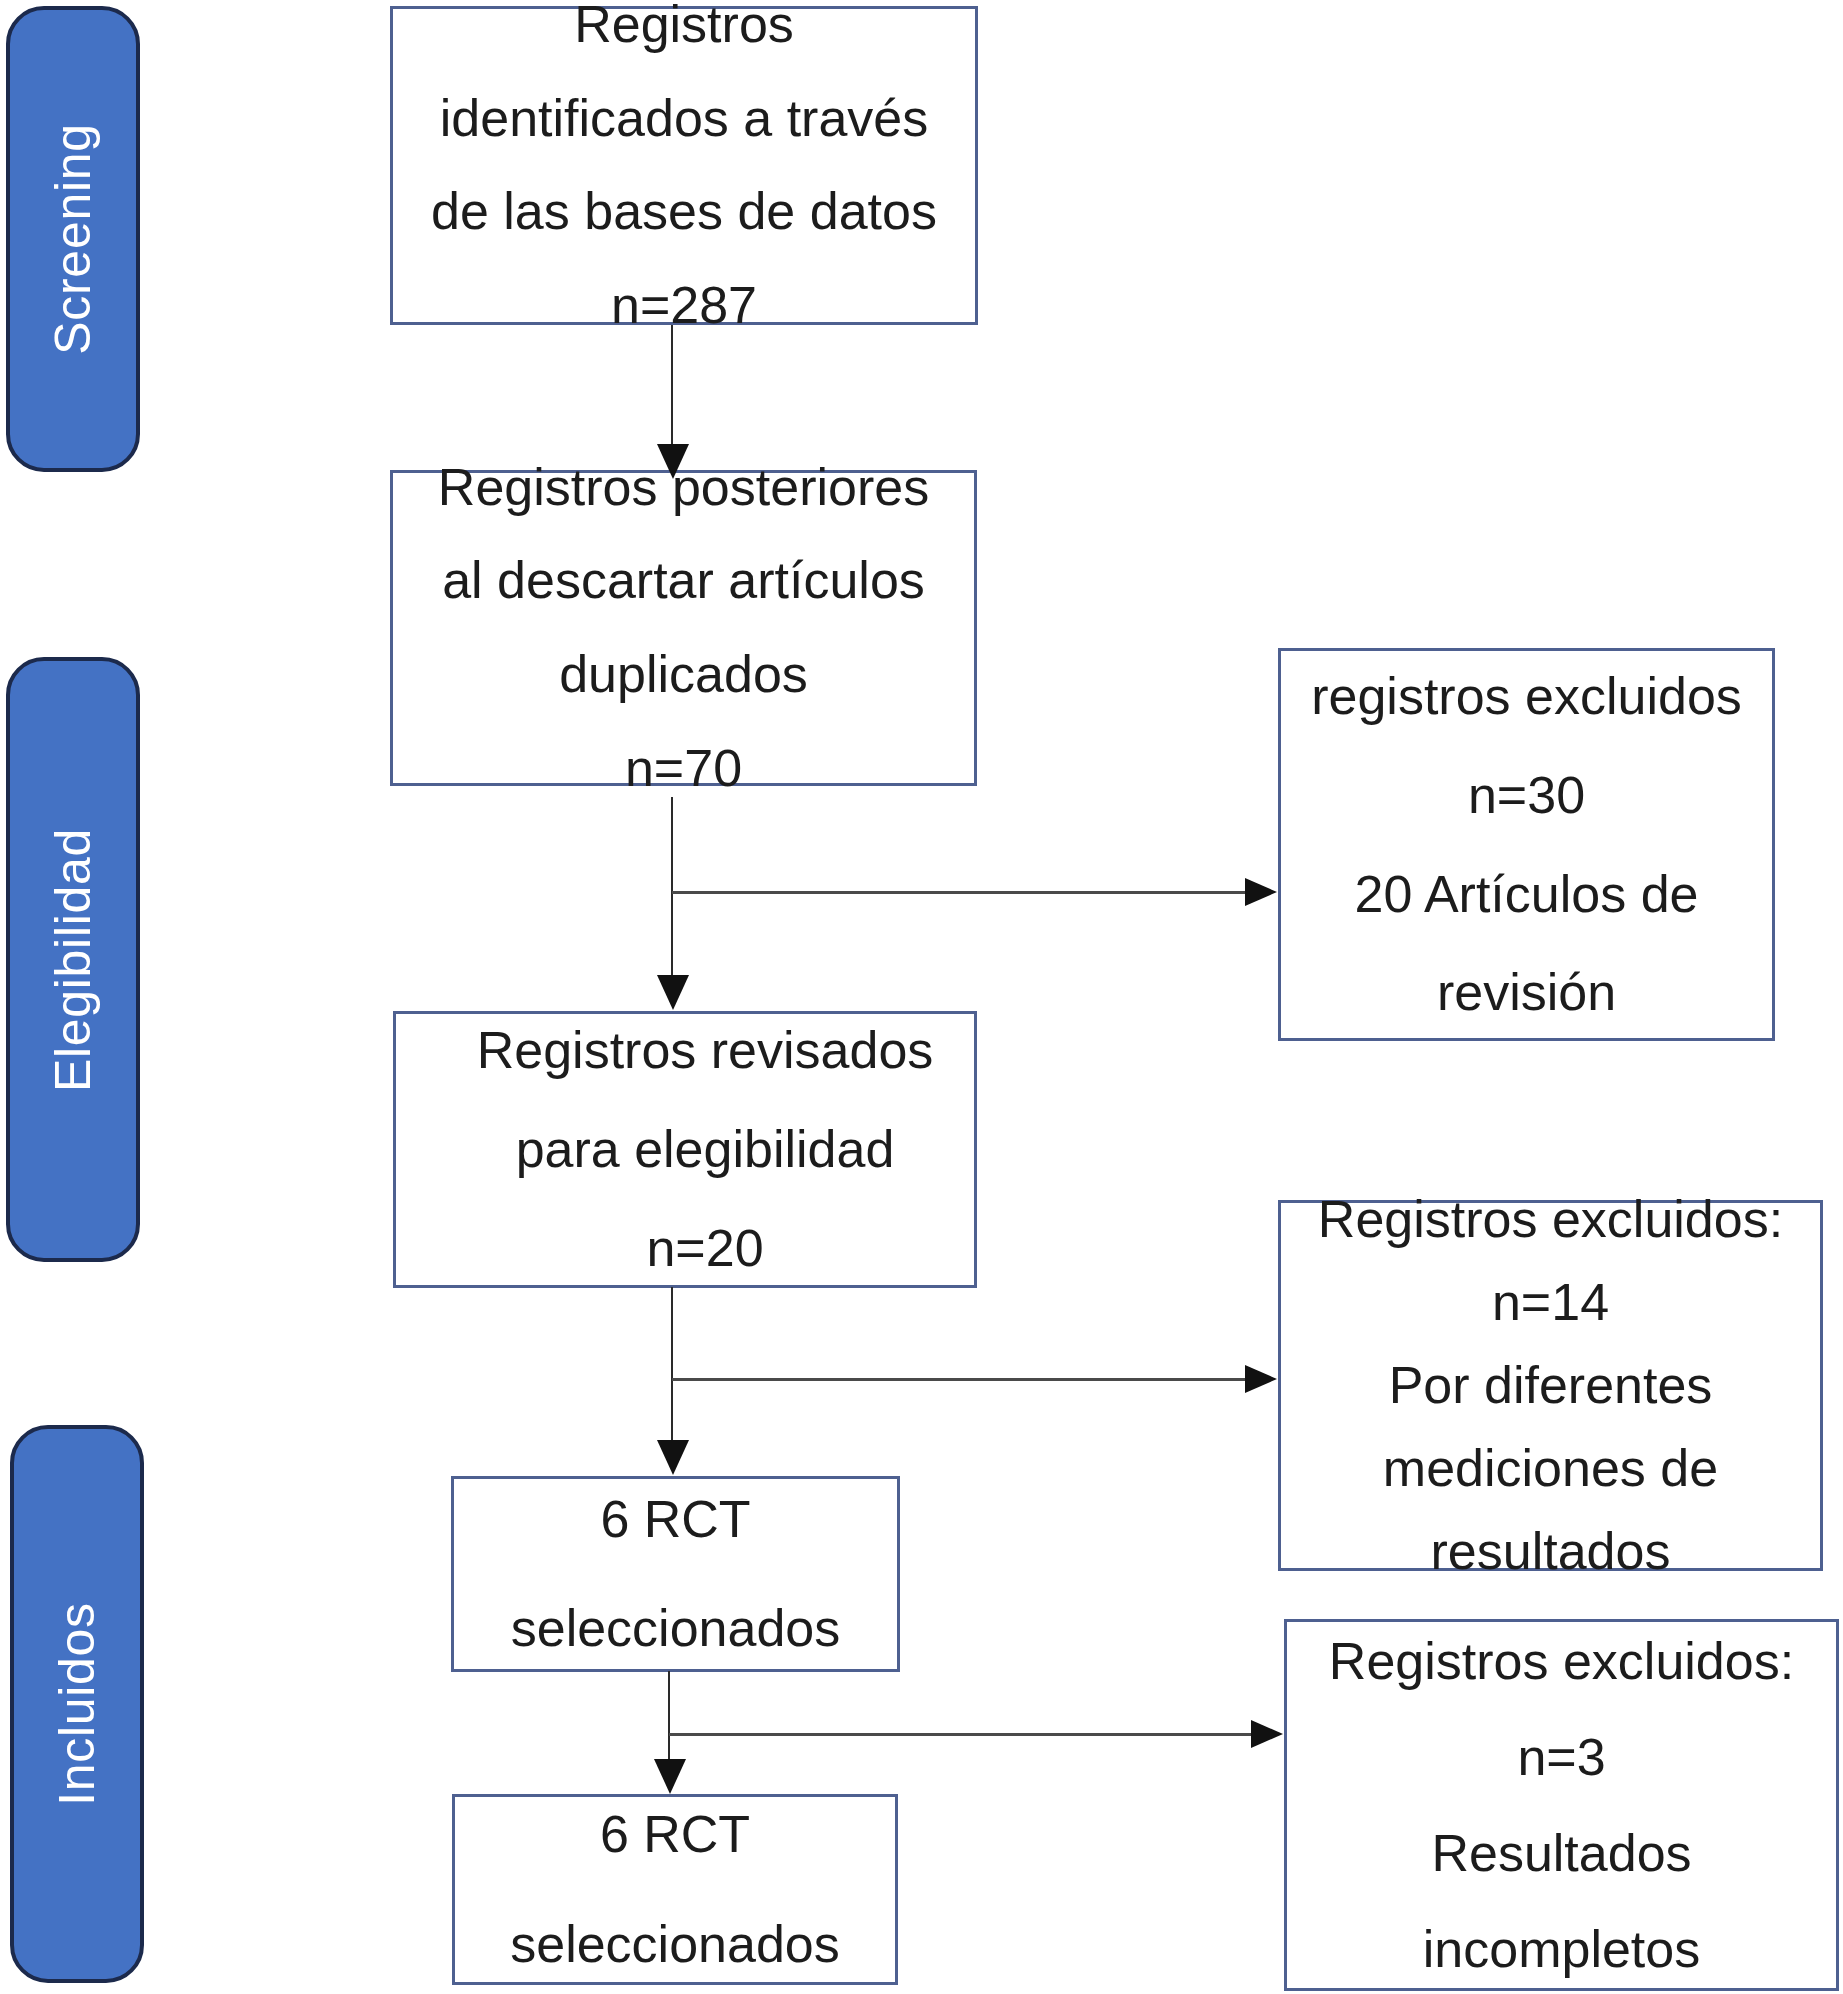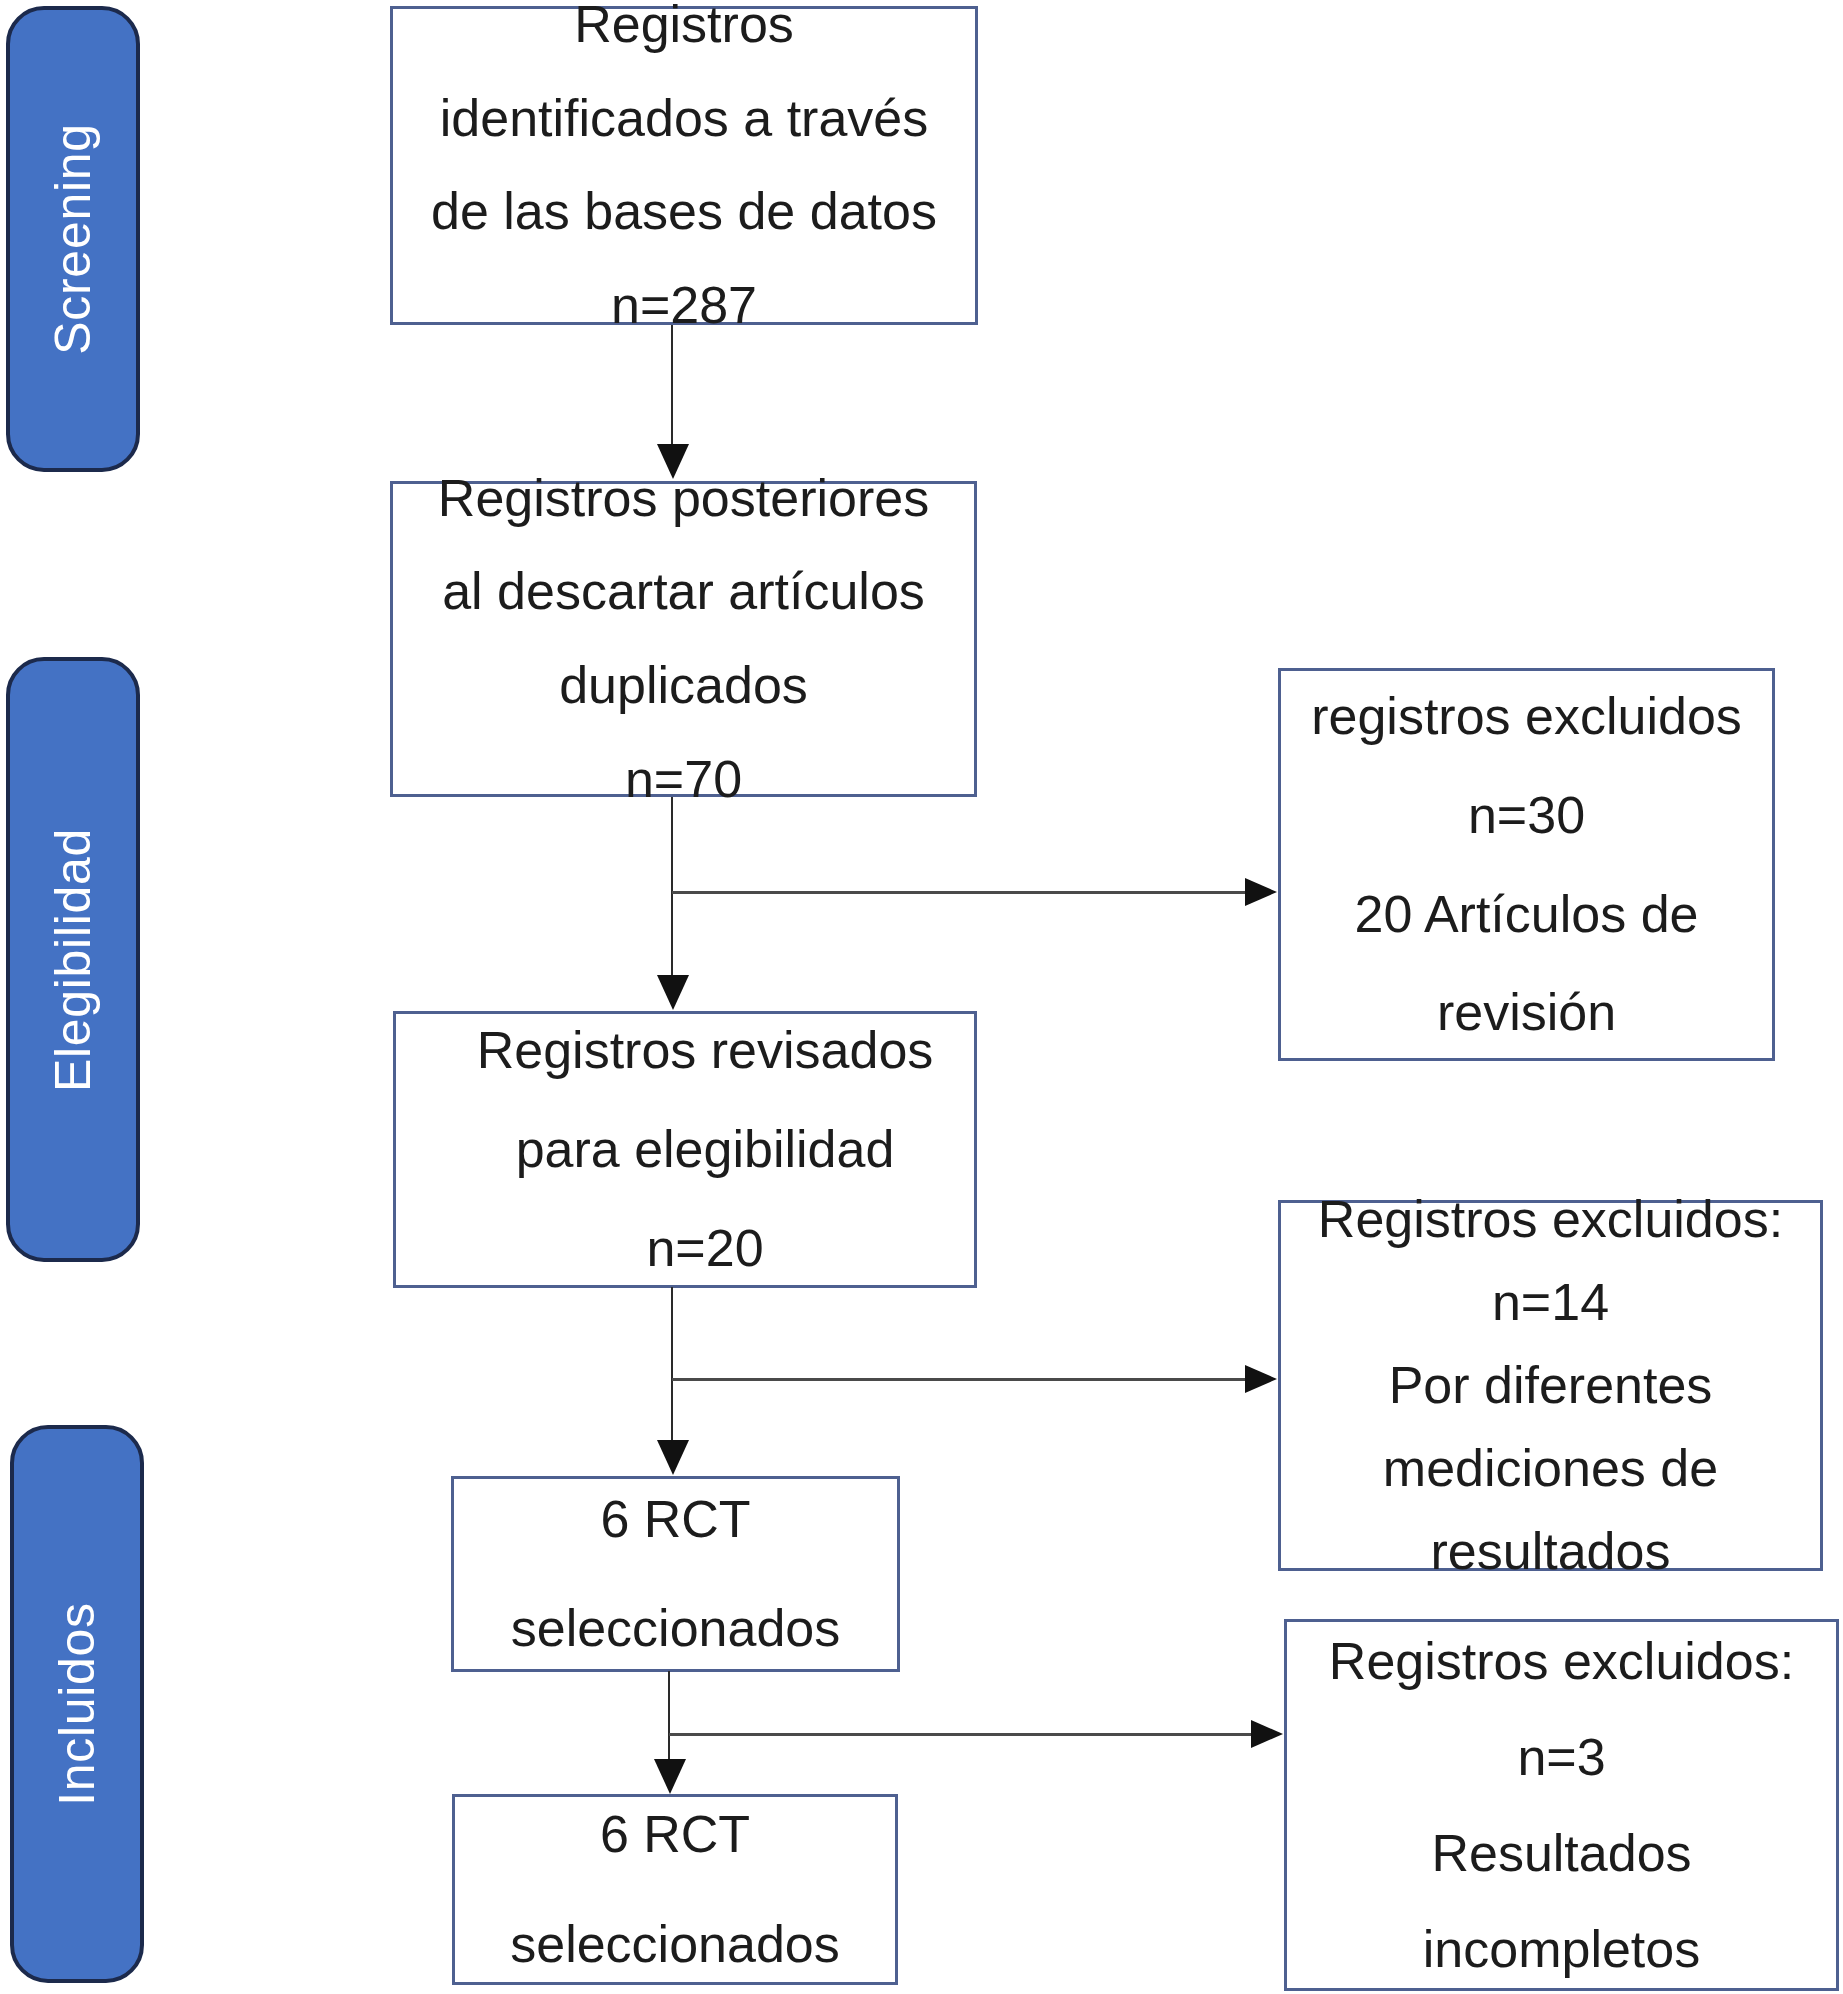--- a/index.html
+++ b/index.html
@@ -95,21 +95,21 @@
     <span class="stage-text">Incluidos</span>
   </div>
 
   <div class="box lh-c12" style="left:390px;top:5.9px;width:588px;height:319px;">
     <span class="box-text">Registros
 identificados a través
 de las bases de datos
 n=287</span>
   </div>
 
-  <div class="box lh-c12" style="left:390px;top:481px;width:587px;height:316px;">
+  <div class="box lh-c12" style="left:390px;top:470px;width:587px;height:316px;">
     <span class="box-text">Registros posteriores
 al descartar artículos
 duplicados
 n=70</span>
   </div>
 
   <div class="box lh-c3" style="left:393px;top:1011px;width:584px;height:277px;">
     <span class="box-text">Registros revisados
 para elegibilidad
 n=20</span>
@@ -118,21 +118,21 @@
   <div class="box lh-c45" style="left:451px;top:1476px;width:449px;height:196px;">
     <span class="box-text">6 RCT
 seleccionados</span>
   </div>
 
   <div class="box lh-c45" style="left:452px;top:1794px;width:446px;height:191px;">
     <span class="box-text">6 RCT
 seleccionados</span>
   </div>
 
-  <div class="box lh-r1" style="left:1278px;top:668px;width:497px;height:393px;">
+  <div class="box lh-r1" style="left:1278px;top:648px;width:497px;height:393px;">
     <span class="box-text">registros excluidos
 n=30
 20 Artículos de
 revisión</span>
   </div>
 
   <div class="box lh-r2" style="left:1278px;top:1200px;width:545px;height:371px;">
     <span class="box-text">Registros excluidos:
 n=14
 Por diferentes

